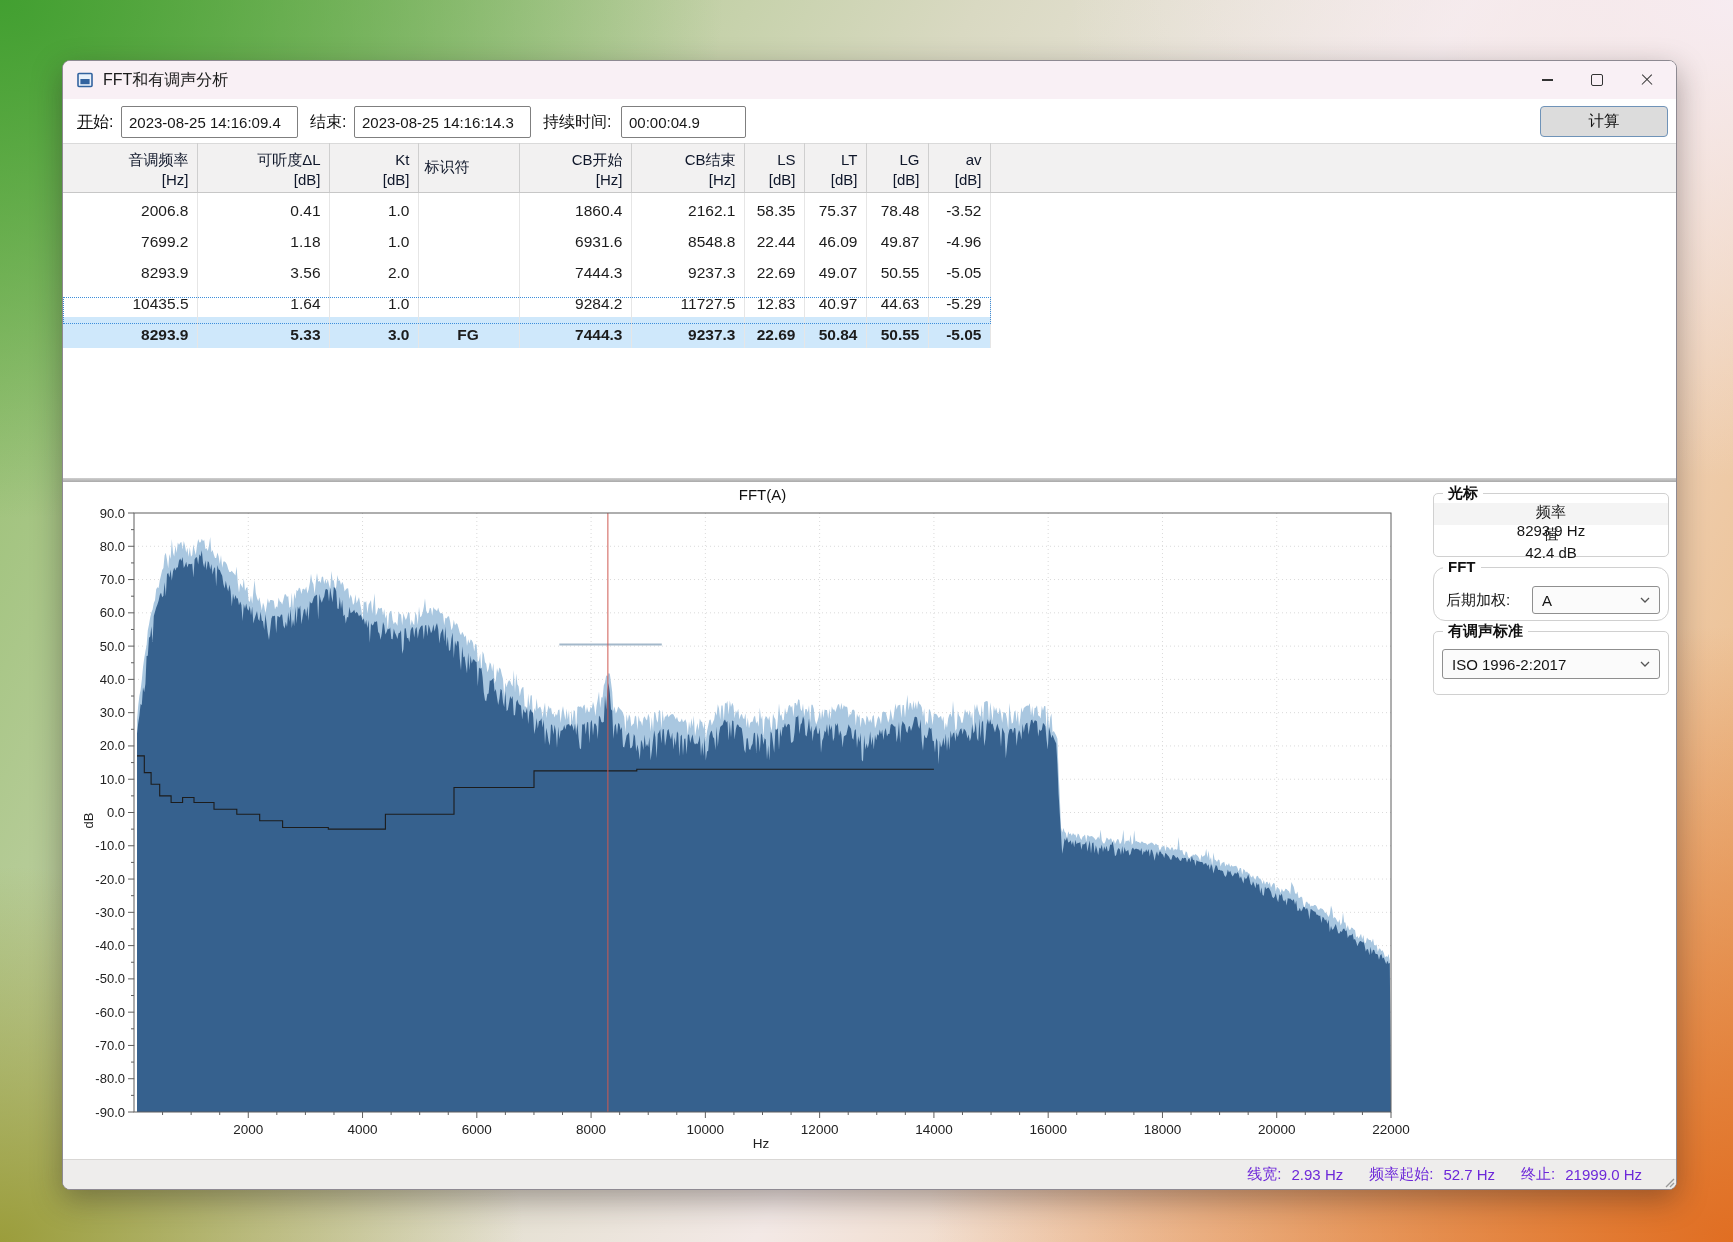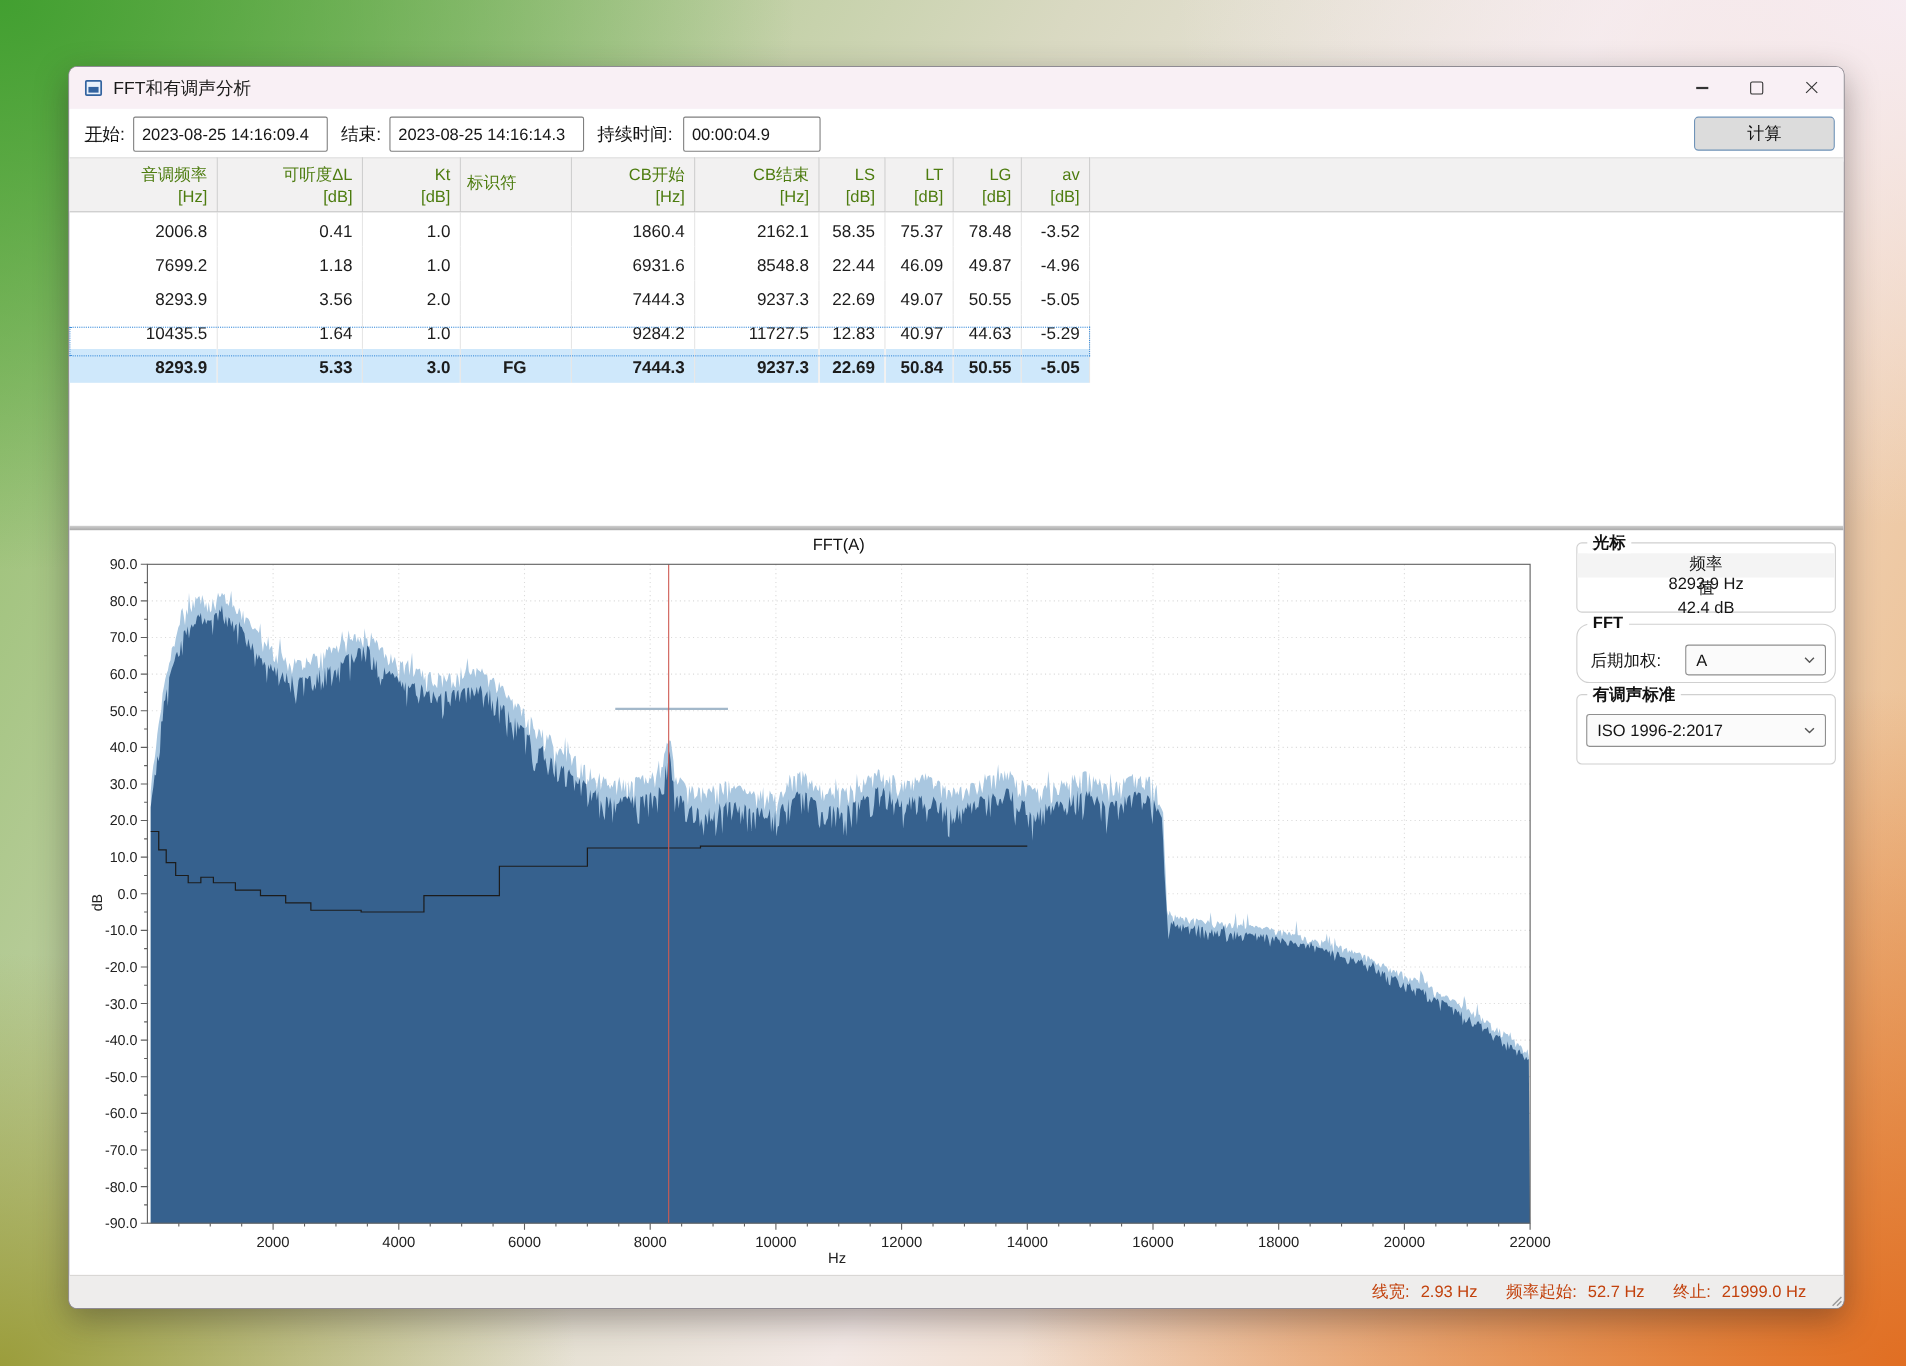--- a/index.html
+++ b/index.html
@@ -30,21 +30,21 @@
   .tlabel{position:absolute;top:13px;font-size:16px;color:#111;}
   .tlabel .u{text-decoration:underline;}
   .tinput{position:absolute;top:7px;height:29px;border:1px solid #7f7f7f;border-radius:2px;
     font-family:inherit;font-size:15px;color:#161616;padding:15px 7px;box-sizing:border-box;background:#fff;}
   .calc-btn{position:absolute;right:8px;top:7px;width:128px;height:31px;background:#dcdcdc;
     border:1px solid #6f93b8;border-radius:4px;font-family:Liberation Serif, serif;font-size:15.5px;color:#111;}
   
   .tonetable{position:absolute;left:0;top:82px;right:0;}
   .tonetable table{width:100%;border-collapse:collapse;table-layout:fixed;}
   .tonetable th{height:46px;background:#f2f1f1;border-top:1px solid #dadada;border-bottom:1px solid #c7c7c7;
-    border-right:1px solid #cfcfcf;font-weight:400;font-size:15px;color:#4d7c0f;line-height:1.35;padding:0 8px 2px 14px;}
+    border-right:1px solid #cfcfcf;font-weight:400;font-size:15px;color:#0f172a;line-height:1.35;padding:0 8px 2px 14px;}
   .tonetable th.num{text-align:right;vertical-align:bottom;}
   .tonetable th.idcol{text-align:left;vertical-align:middle;padding-left:6px;}
   .tonetable th.filler{border-right:none;}
   .tonetable td{height:27px;font-size:15.5px;color:#1c1c1c;border-right:1px solid #e6e6e6;
     padding:4px 8px 0 2px;text-align:right;white-space:nowrap;overflow:hidden;}
   .tonetable td.left{text-align:center;padding-left:7px;}
   .tonetable td.filler{border-right:none;}
   .tonetable tr.sel td:not(.filler){background:#cfe8fb;font-weight:700;}
   .sel-outline{position:absolute;left:0;top:154px;width:928px;height:27px;
     border:1px dotted #3d8edb;box-sizing:border-box;pointer-events:none;}
@@ -61,21 +61,21 @@
   .g-std{top:570px;height:64px;}
   .kvrow{display:flex;justify-content:space-between;align-items:center;height:22px;padding:0 9px;font-size:15px;color:#161616;flex-direction:column;}
   .kvrow.first{margin-top:9px;background:#f4f4f4;}
   .fftrow{display:flex;justify-content:space-between;align-items:center;margin:18px 8px 0 12px;font-size:15px;color:#161616;}
   .dropdown{display:flex;justify-content:space-between;align-items:center;height:28px;
     border:1px solid #8f8f8f;border-radius:3px;background:#fbfbfb;padding:0 9px;font-size:15px;color:#141414;box-sizing:border-box;}
   .dd-a{width:128px;}
   .dd-std{margin:17px 8px 0 8px;height:30px;}
   
   .statusbar{position:absolute;left:0;right:0;bottom:0;height:30px;background:#eeedec;border-top:1px solid #d9d7d5;
-    display:flex;align-items:center;justify-content:flex-end;font-size:15px;color:#c2410c;padding-right:34px;box-sizing:border-box;}
+    display:flex;align-items:center;justify-content:flex-end;font-size:15px;color:#6d28d9;padding-right:34px;box-sizing:border-box;}
   .statusbar .sl{margin-right:10px;}
   .statusbar .sv{margin-right:26px;}
   .statusbar .sv:last-child{margin-right:0;}
   .grip{position:absolute;right:1px;bottom:1px;width:14px;height:14px;}
 </style>
 </head>
 <body>
 
 <div class="desktop">
   <div class="window">

